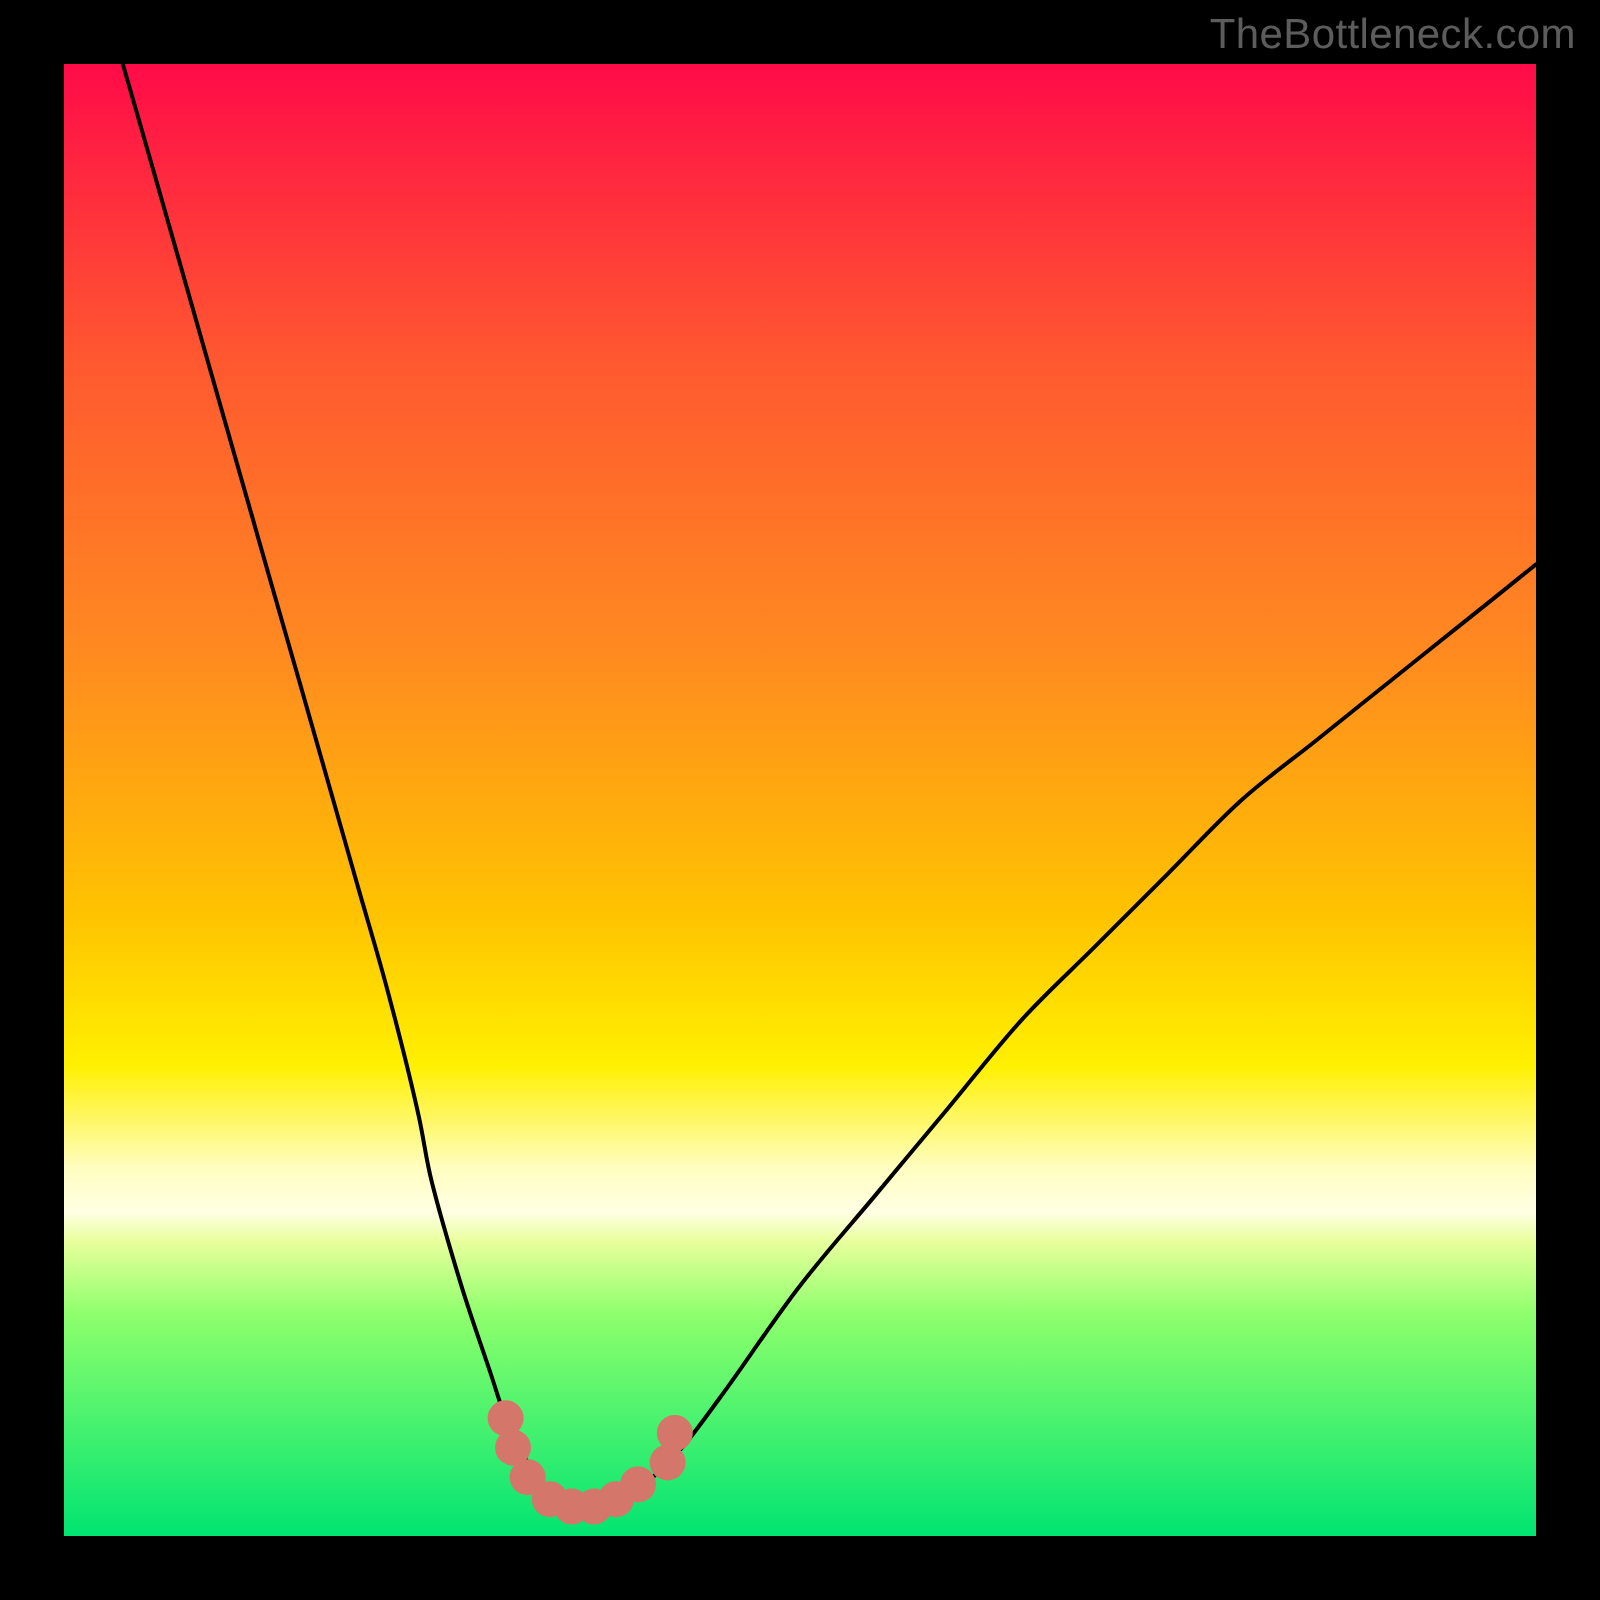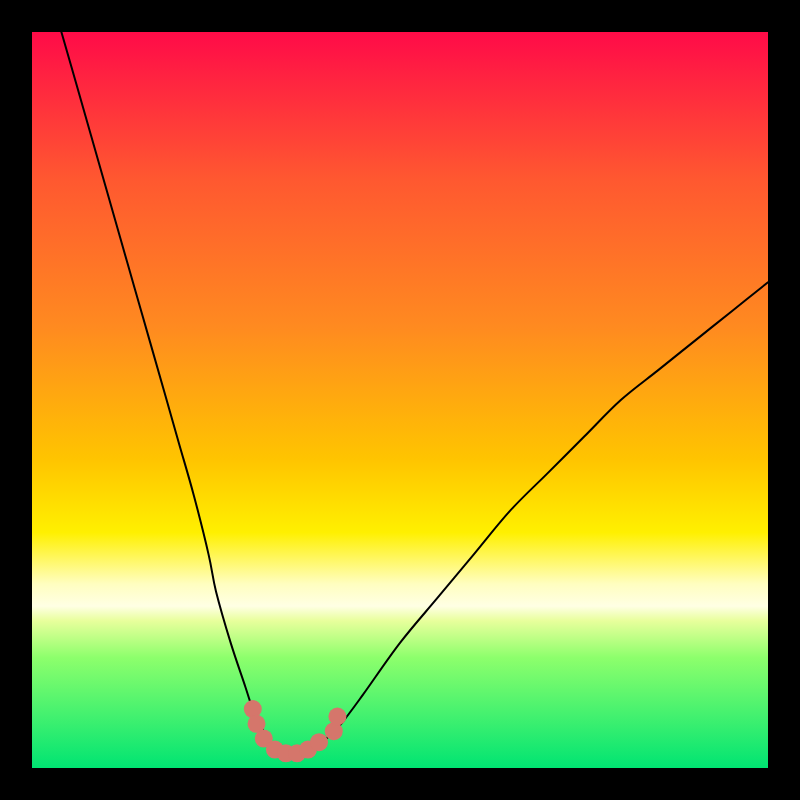--- a/index.html
+++ b/index.html
@@ -69,13 +69,14 @@
         <circle cx="231.8" cy="706.6" r="9" fill="#d5766b"></circle>
         <circle cx="242.9" cy="717.6" r="9" fill="#d5766b"></circle>
         <circle cx="253.9" cy="721.3" r="9" fill="#d5766b"></circle>
         <circle cx="265.0" cy="721.3" r="9" fill="#d5766b"></circle>
         <circle cx="276.0" cy="717.6" r="9" fill="#d5766b"></circle>
         <circle cx="287.0" cy="710.2" r="9" fill="#d5766b"></circle>
         <circle cx="301.8" cy="699.2" r="9" fill="#d5766b"></circle>
         <circle cx="305.4" cy="684.5" r="9" fill="#d5766b"></circle>
       </g>
   </svg>
+  <div class="watermark">TheBottleneck.com</div>
 </div>
 
 </body></html>

